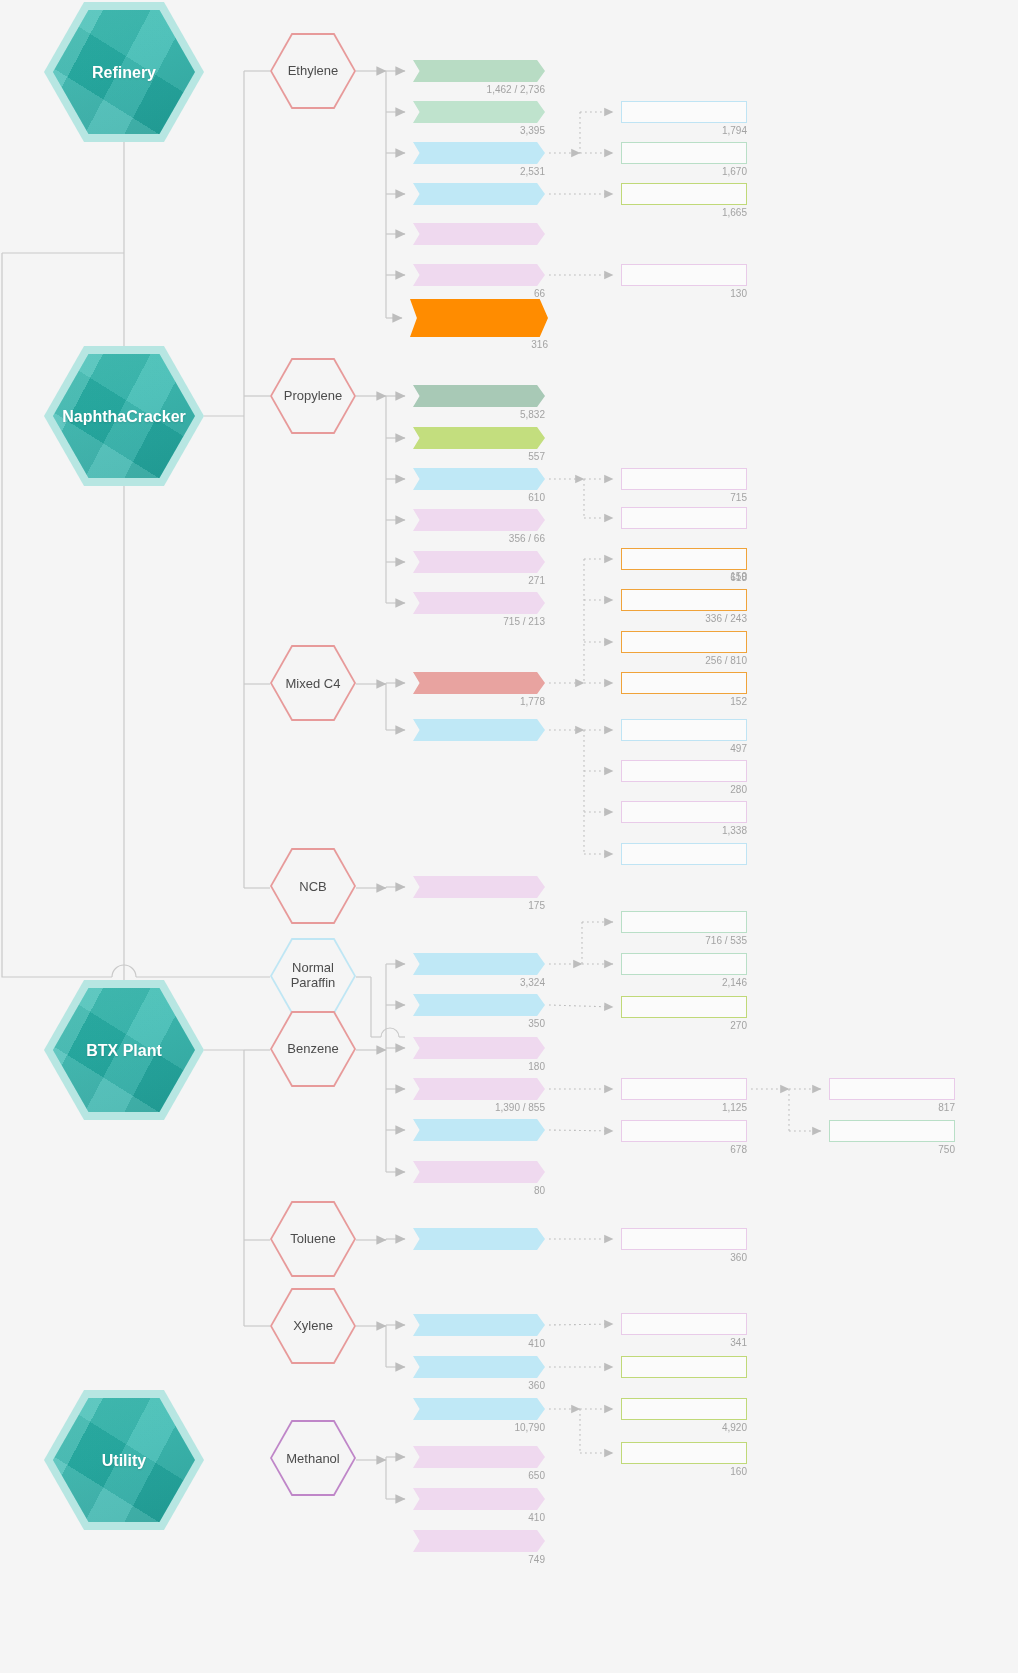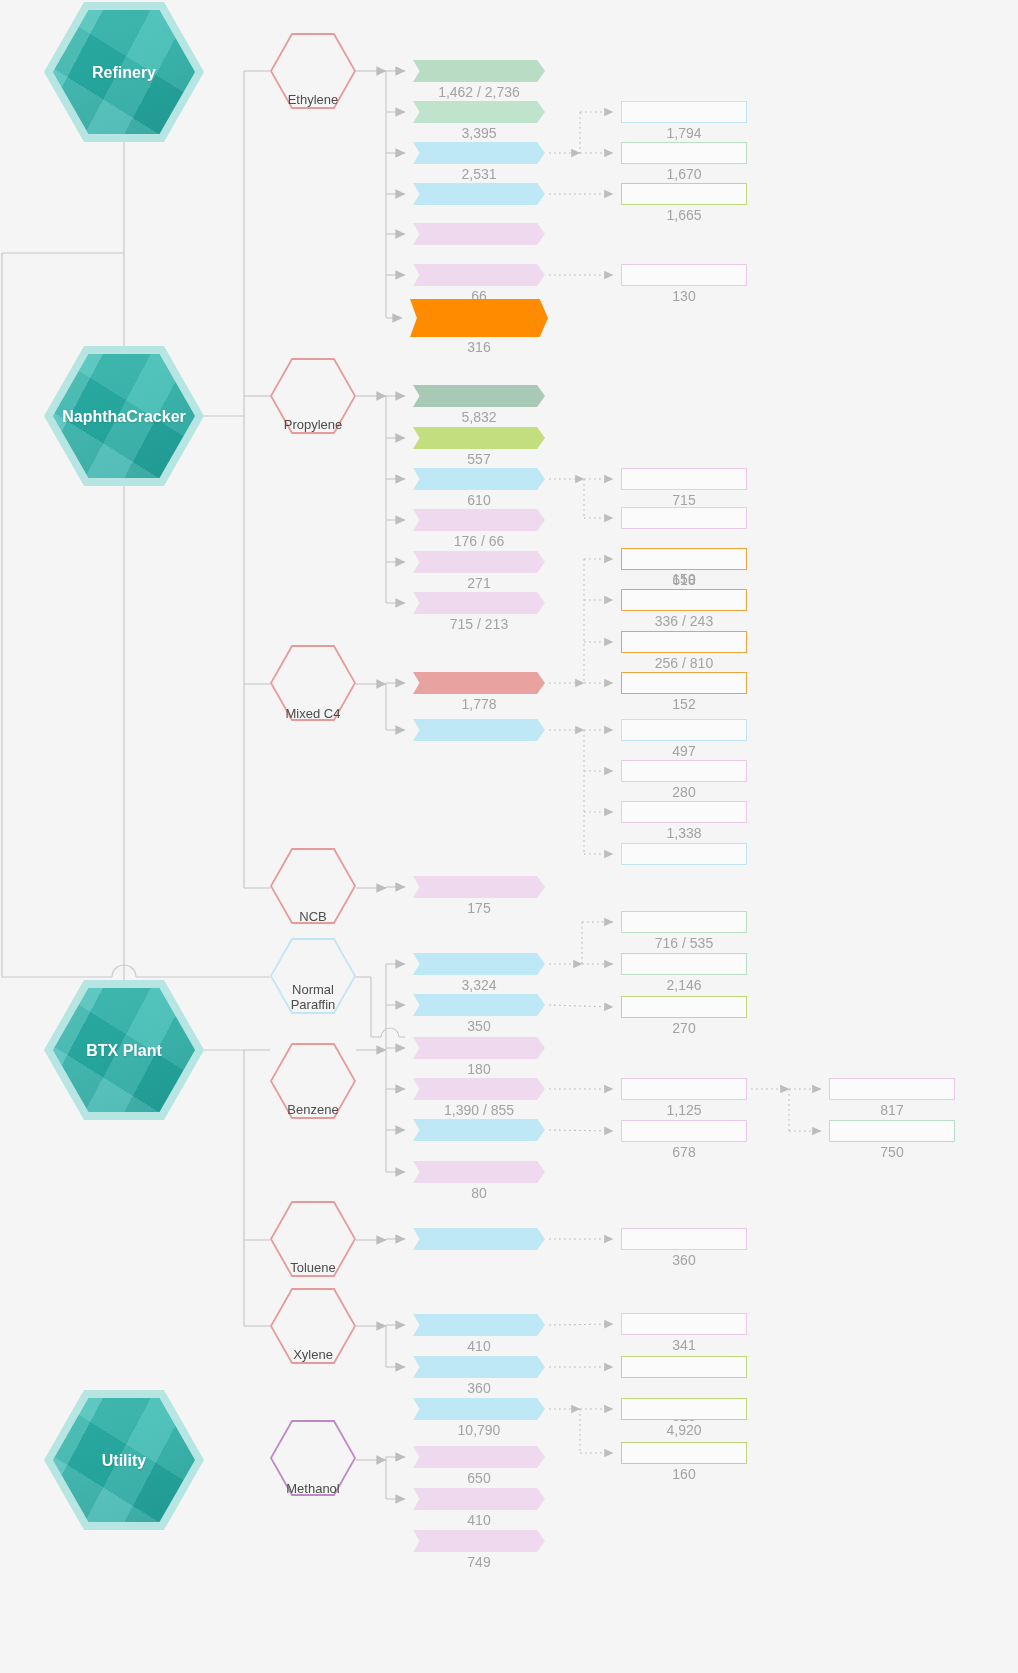--- a/index.html
+++ b/index.html
@@ -42,21 +42,21 @@
     position:absolute;left:0;top:0;width:86px;height:76px;
     clip-path:polygon(25% 0%,75% 0%,100% 50%,75% 100%,25% 100%,0% 50%);
   }
   .feed .hexi{
     position:absolute;left:2px;top:2px;width:82px;height:72px;
     background:#f5f5f5;
     clip-path:polygon(25% 0%,75% 0%,100% 50%,75% 100%,25% 100%,0% 50%);
   }
   .feed .ftxt{
     position:absolute;left:-8px;top:0;width:102px;height:76px;
-    display:flex;flex-direction:column;align-items:center;justify-content:flex-end;
+    display:flex;flex-direction:column;align-items:center;justify-content:center;
   }
   .feed .fname{font-size:13px;color:#4c4c4c;line-height:15px;text-align:center;}
   .feed .fval{font-size:11px;color:#9a9a9a;margin-top:2px;}
 
   
   .chev{
     position:absolute;height:22px;
     clip-path:polygon(0% 0%,94% 0%,100% 50%,94% 100%,0% 100%,5% 50%);
     display:flex;align-items:center;justify-content:center;
   }
@@ -67,22 +67,22 @@
   
   .rect{
     position:absolute;height:22px;background:#fbfbfb;
     border:1.6px solid #ccc;box-sizing:border-box;
     display:flex;align-items:center;justify-content:center;
   }
   .rect span{font-size:11.5px;color:#4a4a4a;}
 
   
   .val{
-    position:absolute;font-size:14px;color:#a3a3a3;
-    text-align:center;white-space:nowrap;
+    position:absolute;font-size:10px;color:#a3a3a3;
+    text-align:right;white-space:nowrap;
   }
 </style>
 </head>
 <body>
 
 <div id="stage">
 
   <svg id="wires" viewBox="0 0 1018 1673" width="1018" height="1673" xmlns="http://www.w3.org/2000/svg">
     <defs>
       <marker id="ah" markerWidth="9" markerHeight="9" refX="8" refY="4.5" orient="auto">
@@ -275,21 +275,21 @@
         </div>
       </div>
       <div class="feed" style="left: 270px; top: 938px;">
         <div class="hexo" style="background:#bfe6f4"></div>
         <div class="hexi"></div>
         <div class="ftxt">
           <div class="fname">Normal<br>Paraffin</div>
           <div class="fval"></div>
         </div>
       </div>
-      <div class="feed" style="left: 270px; top: 1011px; margin-top: 32px;">
+      <div class="feed" style="left: 270px; top: 1011px;">
         <div class="hexo" style="background:#e79a9a"></div>
         <div class="hexi"></div>
         <div class="ftxt">
           <div class="fname">Benzene</div>
           <div class="fval"></div>
         </div>
       </div>
       <div class="feed" style="left: 270px; top: 1201px;">
         <div class="hexo" style="background:#e79a9a"></div>
         <div class="hexi"></div>
@@ -350,21 +350,21 @@
         <span></span>
       </div>
       <div class="val" style="left: 413px; top: 451px; width: 132px;">557</div>
       <div class="chev" style="left: 413px; top: 468px; width: 132px; background: rgb(191, 232, 246);">
         <span></span>
       </div>
       <div class="val" style="left: 413px; top: 492px; width: 132px;">610</div>
       <div class="chev" style="left: 413px; top: 509px; width: 132px; background: rgb(239, 217, 239);">
         <span></span>
       </div>
-      <div class="val" style="left: 413px; top: 533px; width: 132px;">176 / 66</div>
+      <div class="val" style="left: 413px; top: 533px; width: 132px;">356 / 66</div>
       <div class="chev" style="left: 413px; top: 551px; width: 132px; background: rgb(239, 217, 239);">
         <span></span>
       </div>
       <div class="val" style="left: 413px; top: 575px; width: 132px;">271</div>
       <div class="chev" style="left: 413px; top: 592px; width: 132px; background: rgb(239, 217, 239);">
         <span></span>
       </div>
       <div class="val" style="left: 413px; top: 616px; width: 132px;">715 / 213</div>
       <div class="chev" style="left: 413px; top: 672px; width: 132px; background: rgb(232, 163, 160);">
         <span></span>

